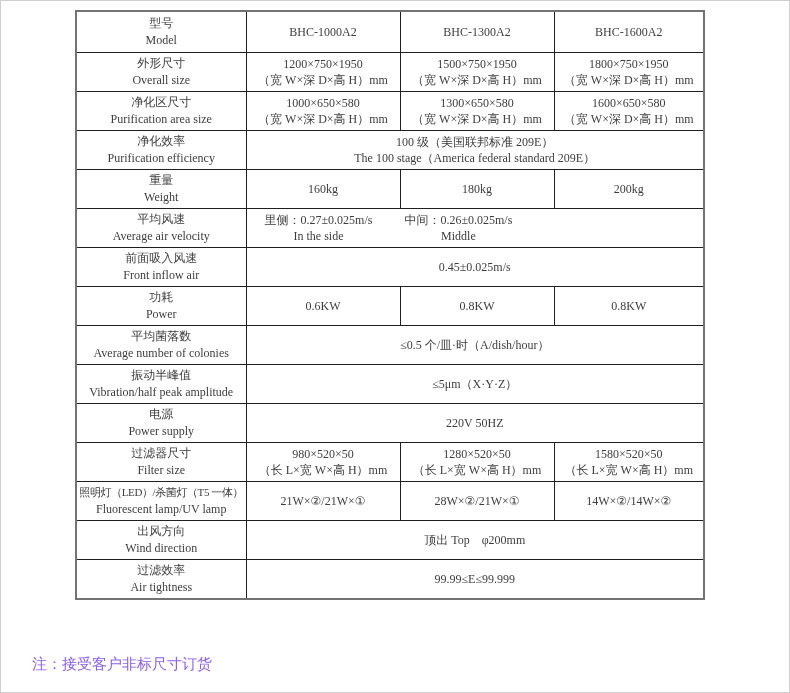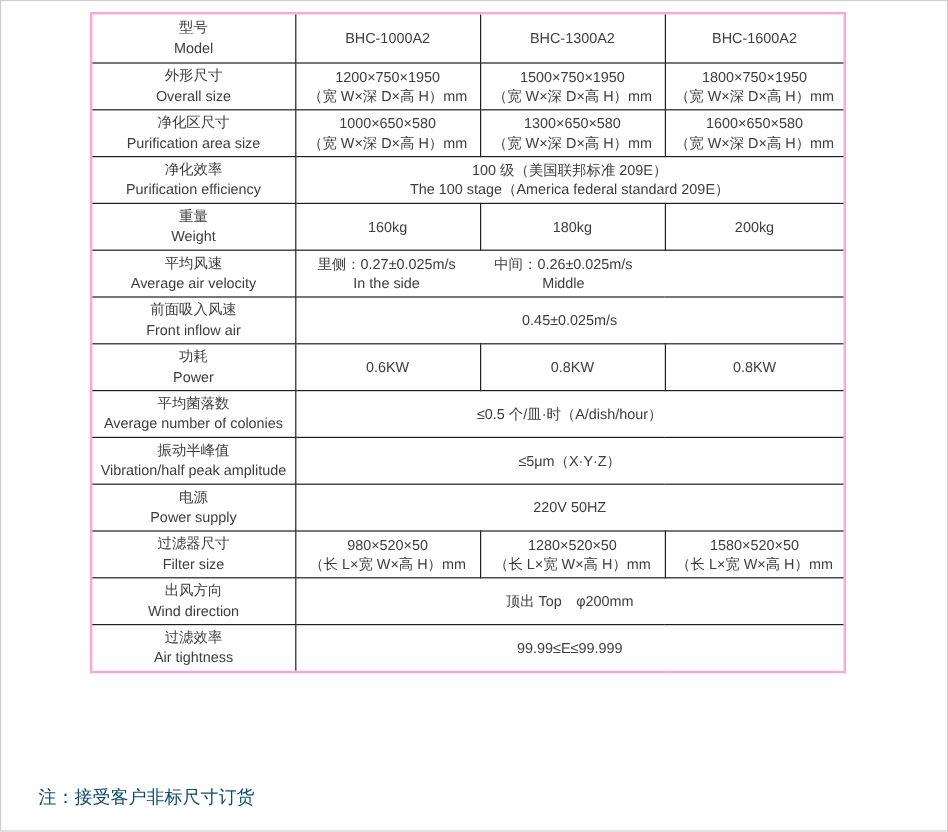--- a/index.html
+++ b/index.html
@@ -5,38 +5,39 @@
   html,body{margin:0;padding:0;}
   body{
     width:790px;height:693px;position:relative;background:#ffffff;
     font-family:"Liberation Sans","DejaVu Sans",sans-serif;
     color:#3d3d3d;overflow:hidden;
   }
   .frame{position:absolute;left:0;top:0;right:0;bottom:0;border:1px solid #cfcfcf;box-sizing:border-box;pointer-events:none;}
   table.spec{
     position:absolute;left:75px;top:10px;width:628px;
     border-collapse:collapse;table-layout:fixed;
-    border:2px solid #f9a8d4;
+    border:2px solid #737373;
+    font-family:Liberation Serif, serif;
   }
   .spec td{
     border:1px solid #1f1f1f;
     height:38px;padding:0 2px;
     text-align:center;vertical-align:middle;
     font-size:12px;line-height:16px;color:#3d3d3d;
     overflow:hidden;
   }
   .spec tr.hdr td{height:40px;}
   .lbl .zh{line-height:17px;}
   .lbl .en{line-height:17px;}
   .tight{font-size:11px;letter-spacing:-0.4px;white-space:nowrap;}
   .vel-wrap{display:flex;justify-content:flex-start;align-items:center;}
   .vel-group{display:inline-block;margin:0 16px;text-align:center;}
   .note{
     position:absolute;left:32px;top:655px;
-    font-size:15px;color:#0c4a6e;white-space:nowrap;
+    font-size:15px;color:#8b5cf6;white-space:nowrap;
   }
 </style>
 </head>
 <body>
 
 <div class="frame"></div>
 
 <table class="spec">
   <colgroup>
     <col style="width:170px">
@@ -215,20 +216,35 @@
       <td>
         <div>1280×520×50</div>
         <div>（长 L×宽 W×高 H）mm</div>
       </td>
       <td>
         <div>1580×520×50</div>
         <div>（长 L×宽 W×高 H）mm</div>
       </td>
     </tr>
 
+    <tr>
+      <td class="lbl">
+        <div class="zh tight">照明灯（LED）/杀菌灯（T5 一体）</div>
+        <div class="en">Fluorescent lamp/UV lamp</div>
+      </td>
+      <td>
+          <div>21W×②/21W×①</div>
+        </td>
+      <td>
+          <div>28W×②/21W×①</div>
+        </td>
+      <td>
+          <div>14W×②/14W×②</div>
+        </td>
+    </tr>
 
     <tr>
       <td class="lbl">
         <div class="zh">出风方向</div>
         <div class="en">Wind direction</div>
       </td>
       <td colspan="3">
           <div>顶出 Top　φ200mm</div>
         </td>
     </tr>

